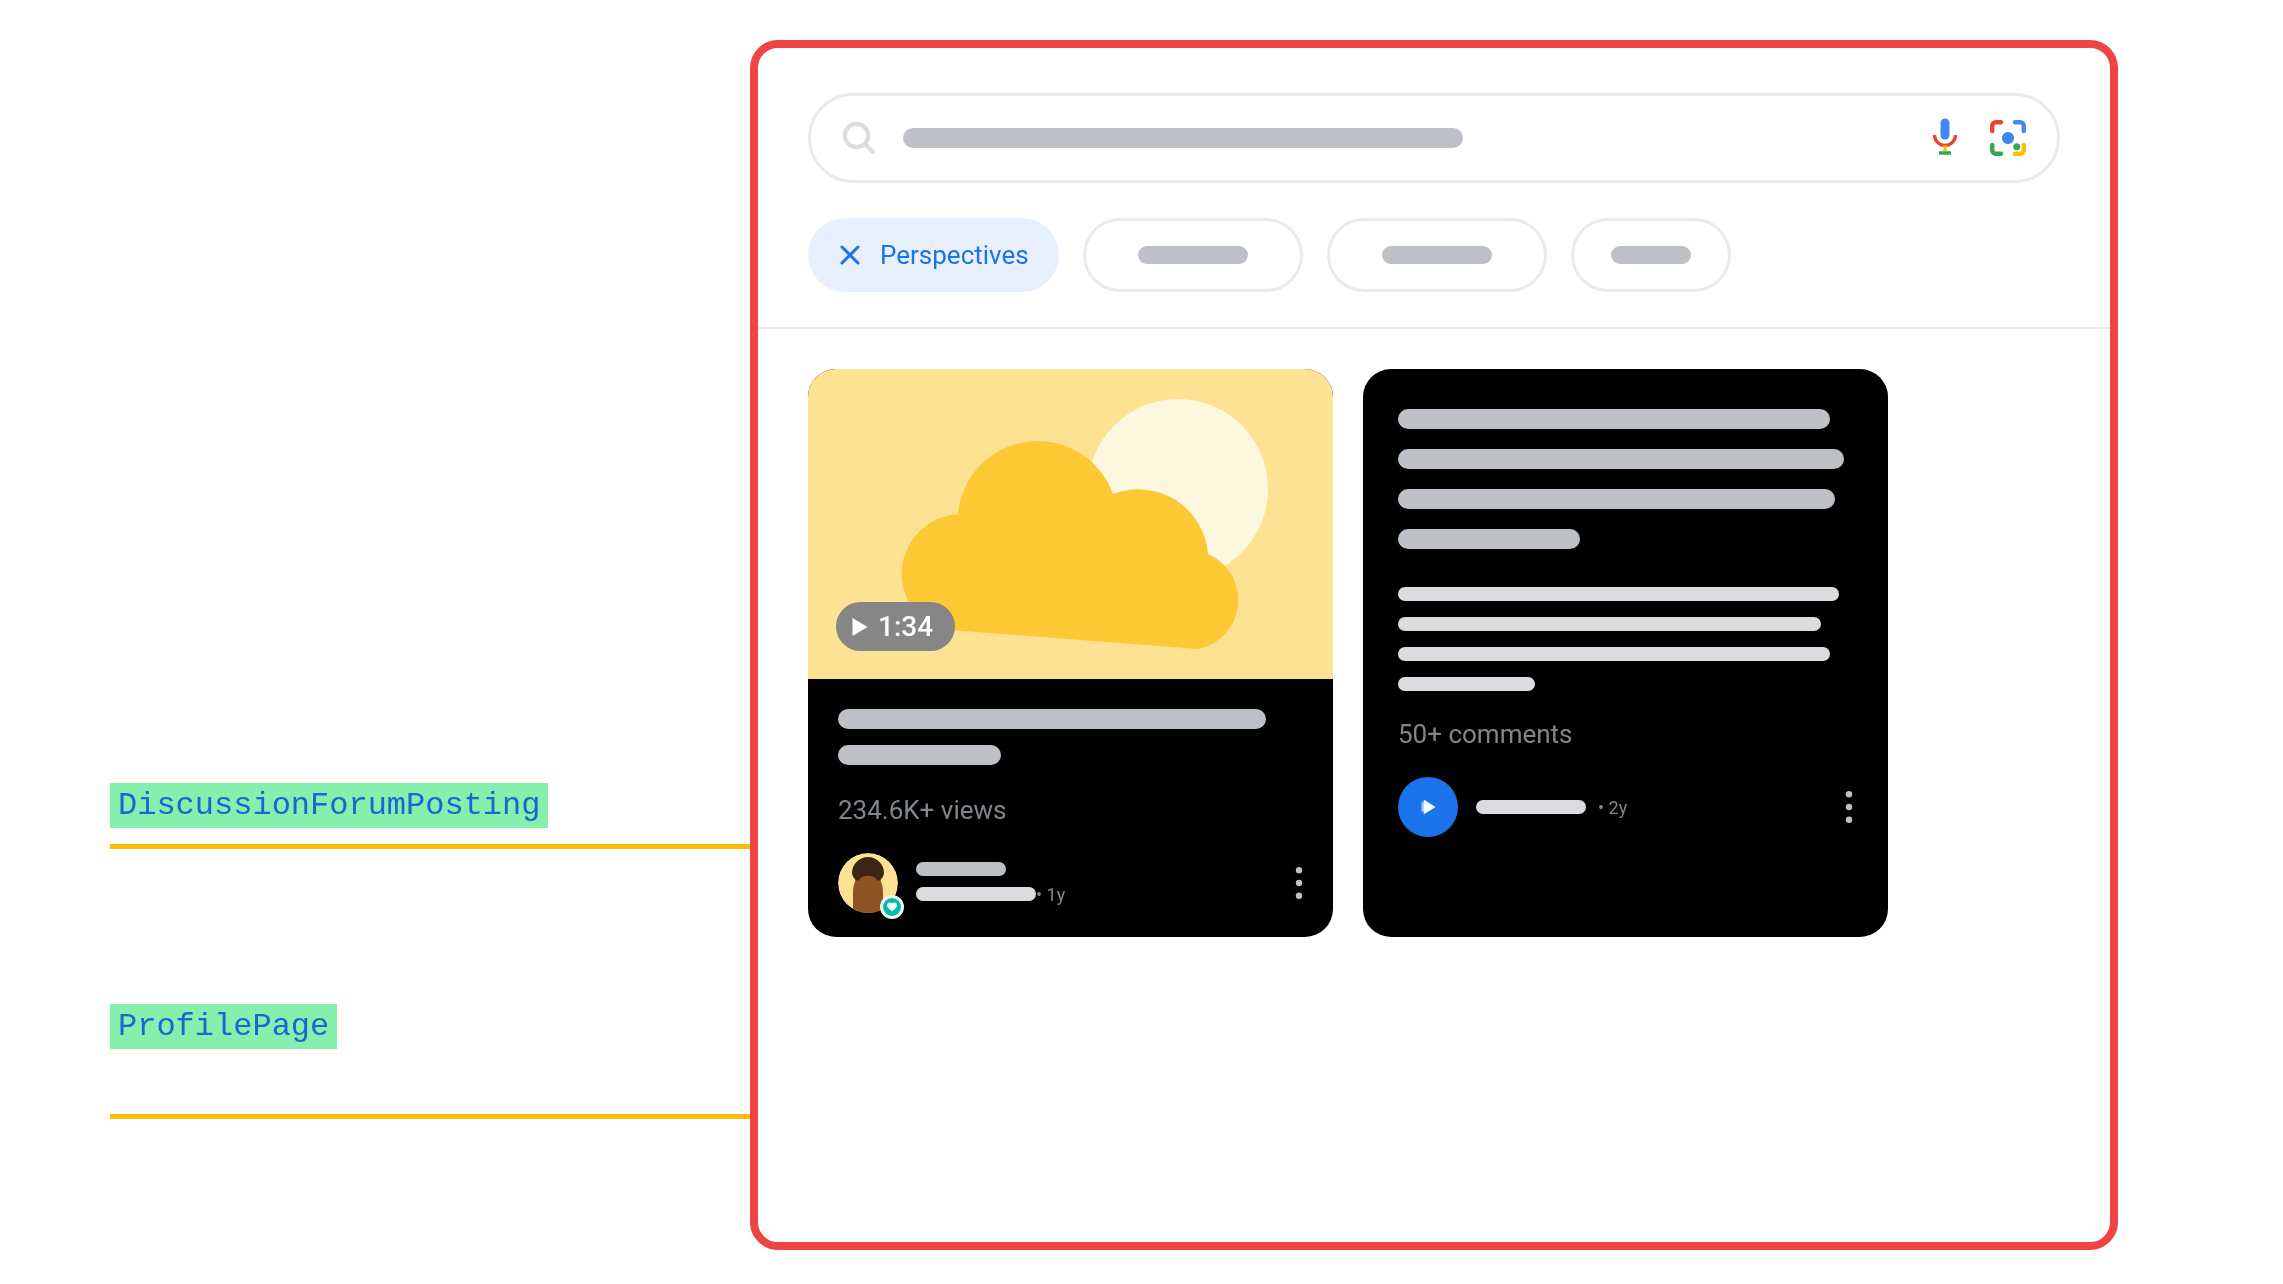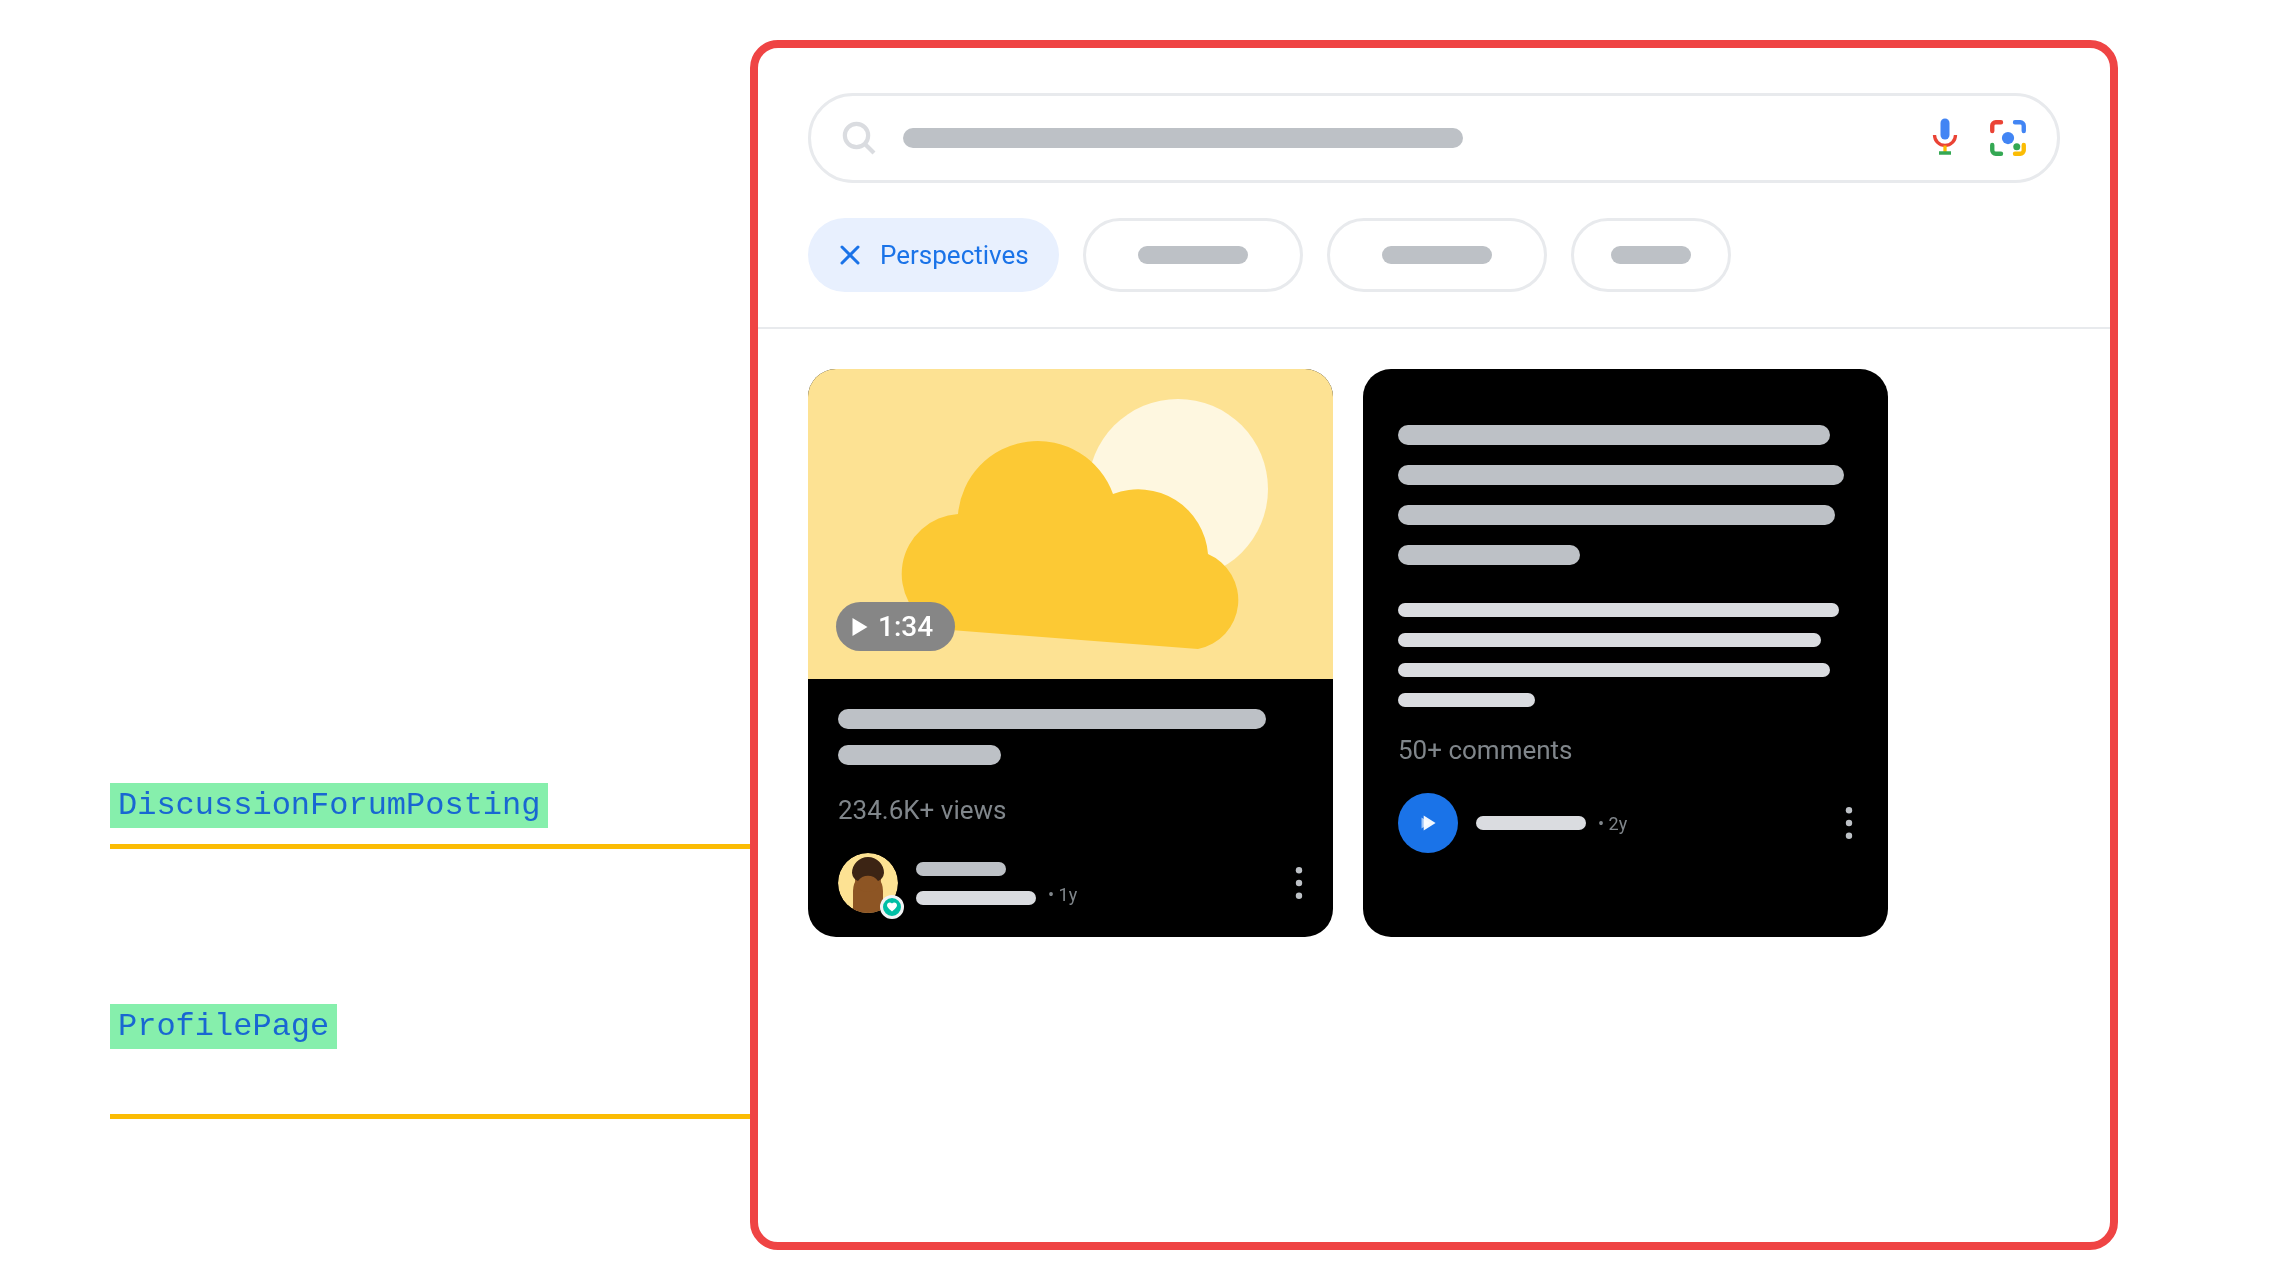--- a/index.html
+++ b/index.html
@@ -151,21 +151,21 @@
 }
 .byline-text { display: flex; flex-direction: column; gap: 8px; flex: 1; }
 .byline-text .ph-sm {
   height: 14px;
   background: #bdc1c6;
   border-radius: 7px;
 }
 .byline-text .ph-sm.light { background: #dadce0; }
 .timestamp { color: #80868b; font-size: 18px; }
 .kebab { color: #bdc1c6; flex-shrink: 0; }
-.card2-body { padding: 56px 35px 24px; }
+.card2-body { padding: 40px 35px 24px; }
 .card2-body .ph-line { margin-bottom: 20px; }
 .play-circle {
   width: 60px;
   height: 60px;
   background: #1a73e8;
   border-radius: 50%;
   display: flex;
   align-items: center;
   justify-content: center;
   flex-shrink: 0;
@@ -276,21 +276,21 @@
               <path d="M 14 20 a 16 16 0 0 1 32 0 a 10 10 0 0 1 -6 8 a 12 12 0 0 0 -20 0 a 10 10 0 0 1 -6 -8 Z" fill="#3c2414"></path>
             </svg>
             <div class="verify">
               <svg width="12" height="12" viewBox="0 0 24 24" fill="#fff">
                   <path d="M12 21 l-1.5-1.4C5 15 2 12 2 8.5 2 5.4 4.4 3 7.5 3c1.7 0 3.4.8 4.5 2 1.1-1.2 2.8-2 4.5-2C19.6 3 22 5.4 22 8.5c0 3.5-3 6.5-8.5 11.1L12 21z"></path>
                 </svg>
             </div>
           </div>
           <div class="byline-text">
             <div class="ph-sm" style="width: 90px;"></div>
-            <div style="display:flex; align-items:flex-end; gap:12px;">
+            <div style="display:flex; align-items:center; ">
               <div class="ph-sm light" style="width: 120px;"></div>
               <span class="timestamp">• <span>1y</span></span>
             </div>
           </div>
           <svg class="kebab" width="8" height="32" viewBox="0 0 4 20" fill="currentColor">
               <circle cx="2" cy="2" r="2"></circle>
               <circle cx="2" cy="10" r="2"></circle>
               <circle cx="2" cy="18" r="2"></circle>
             </svg>
         </div>

